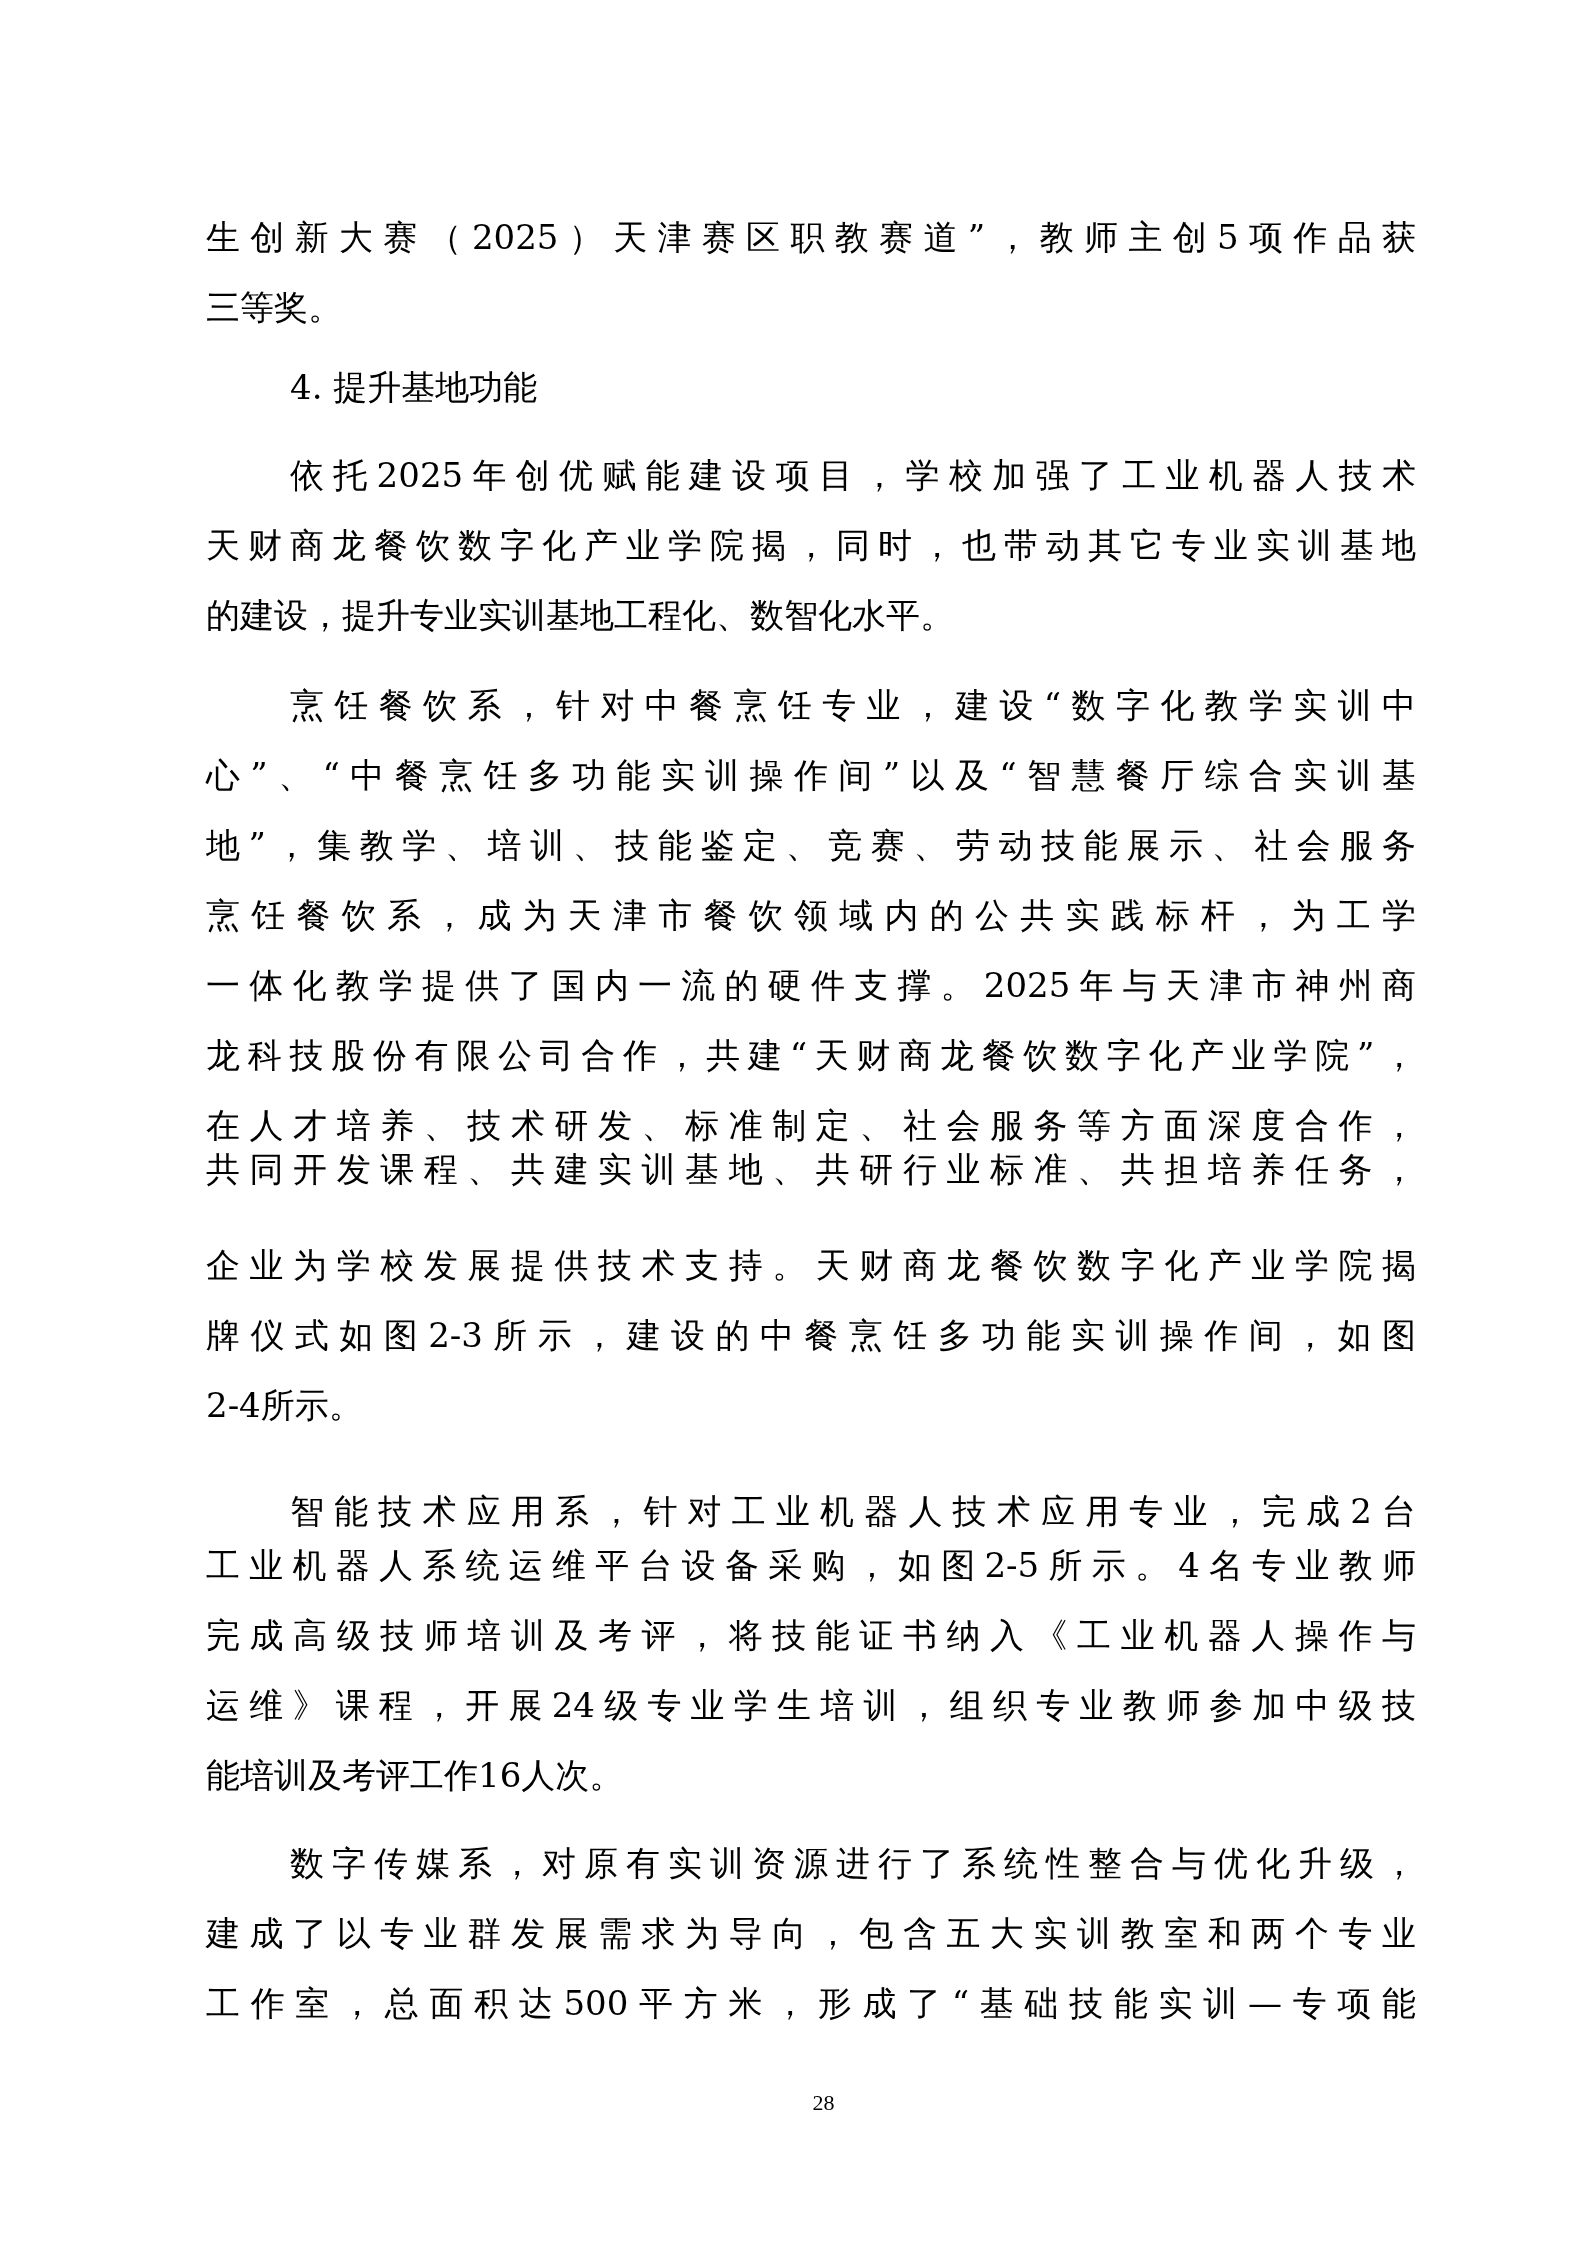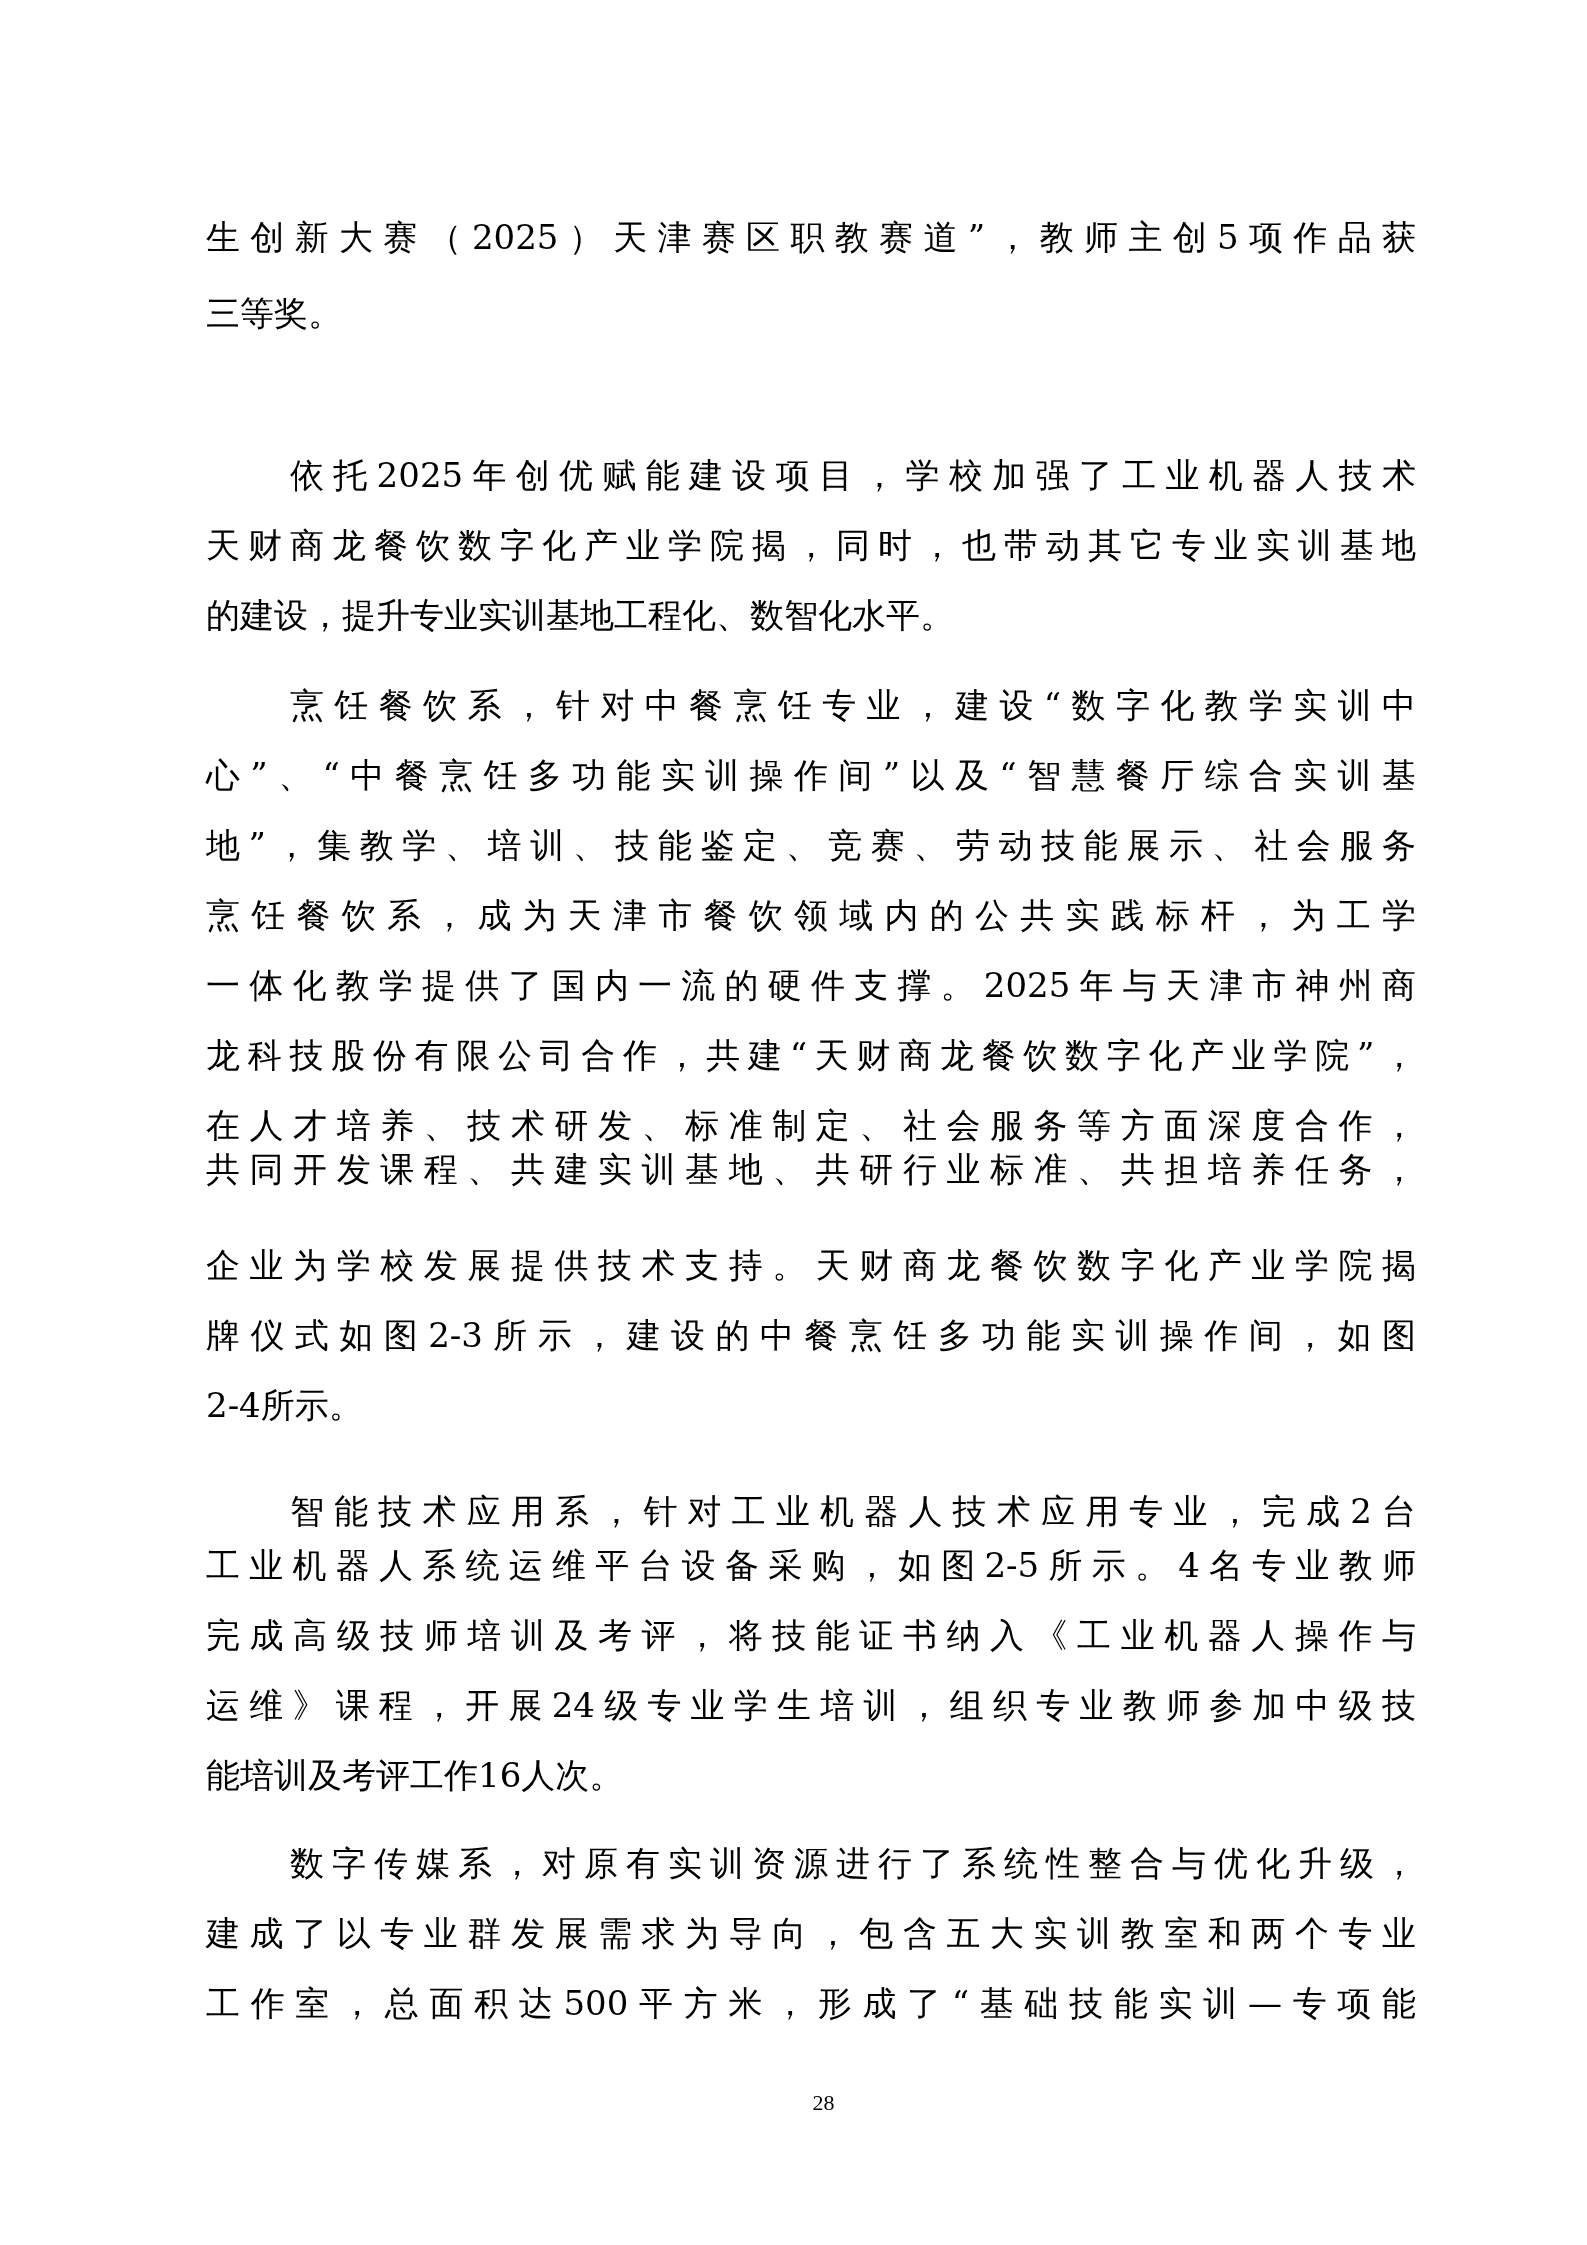--- a/index.html
+++ b/index.html
@@ -14,23 +14,24 @@
   .page-number { position: absolute; left: 0; width: 1587px; top: 2090px; text-align: center;
                  font-family: "Liberation Serif", serif; font-size: 22px; margin-left: 30px; }
 </style>
 </head>
 <body>
 
 <div class="page">
 
   <div>
     <div class="line" style="top:212px">生创新大赛（2025）天津赛区职教赛道”，教师主创5项作品获</div>
-    <div class="line last" style="top:288px">三等奖。</div>
+    <div class="line last" style="top:282px">三等奖。</div>
   </div>
 
+  <div class="line indent last" style="top:362px">4. 提升基地功能</div>
 
   <div>
     <div class="line indent" style="top:450px">依托2025年创优赋能建设项目，学校加强了工业机器人技术</div>
     <div class="line" style="top:520px">天财商龙餐饮数字化产业学院揭，同时，也带动其它专业实训基地</div>
     <div class="line last" style="top:590px">的建设，提升专业实训基地工程化、数智化水平。</div>
   </div>
 
   <div>
     <div class="line indent" style="top:680px">烹饪餐饮系，针对中餐烹饪专业，建设“数字化教学实训中</div>
     <div class="line" style="top:750px">心”、“中餐烹饪多功能实训操作间”以及“智慧餐厅综合实训基</div>

